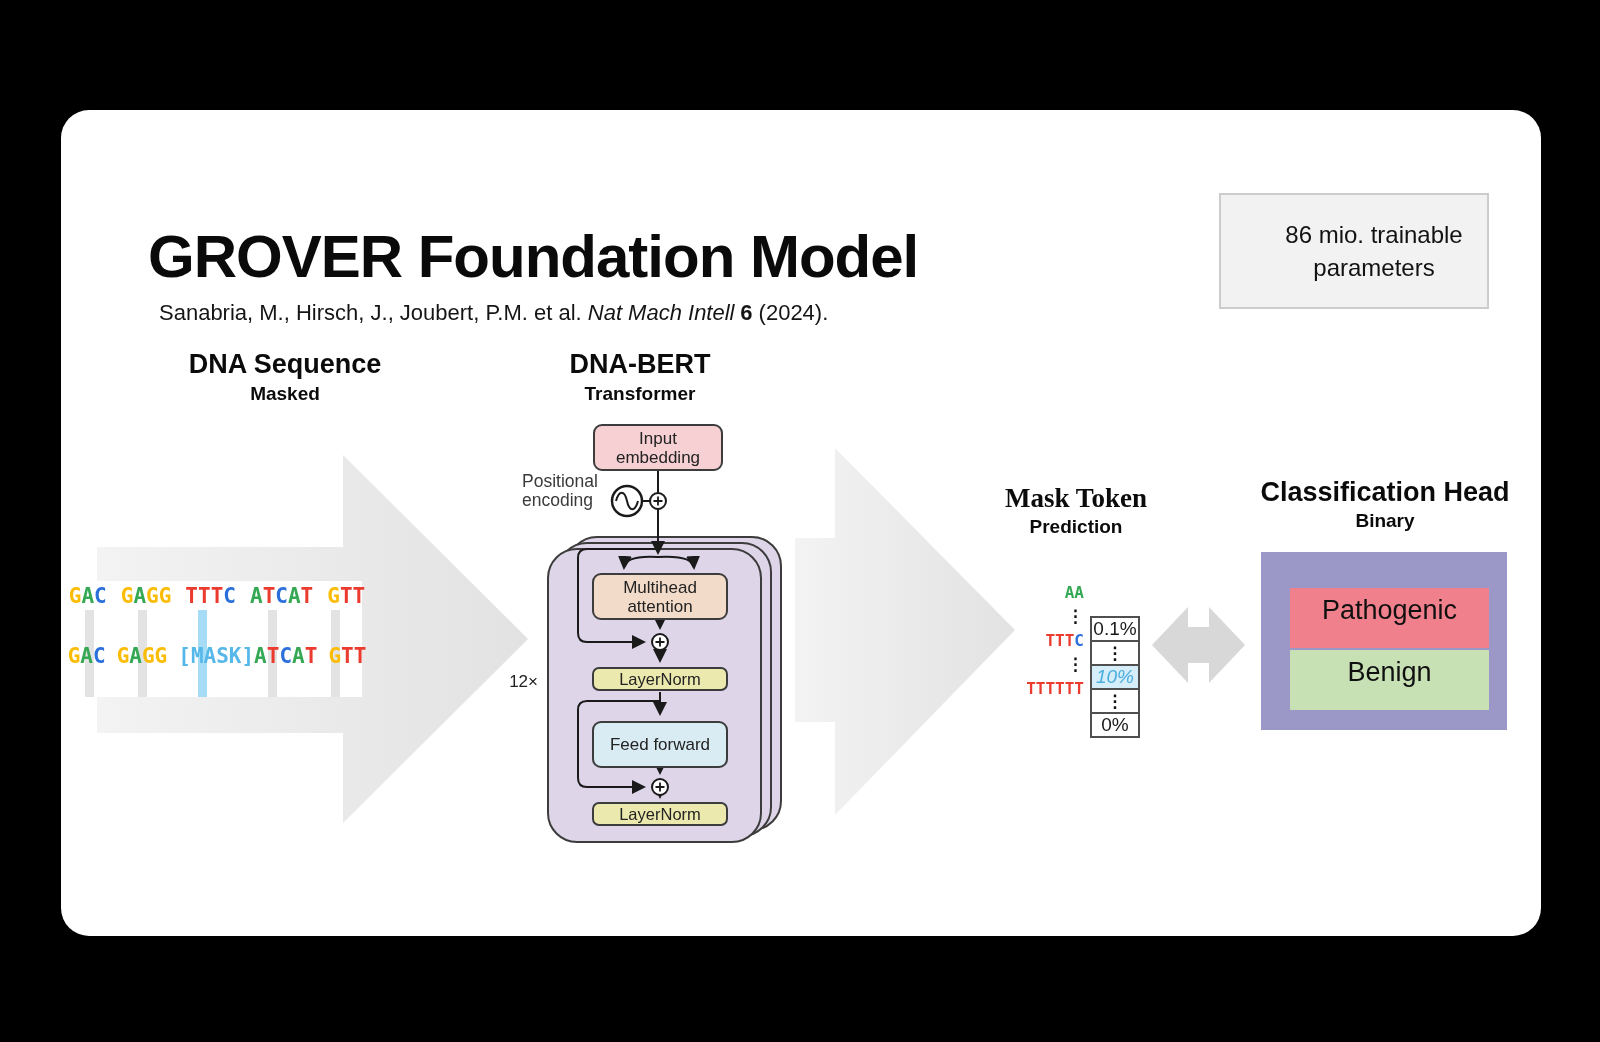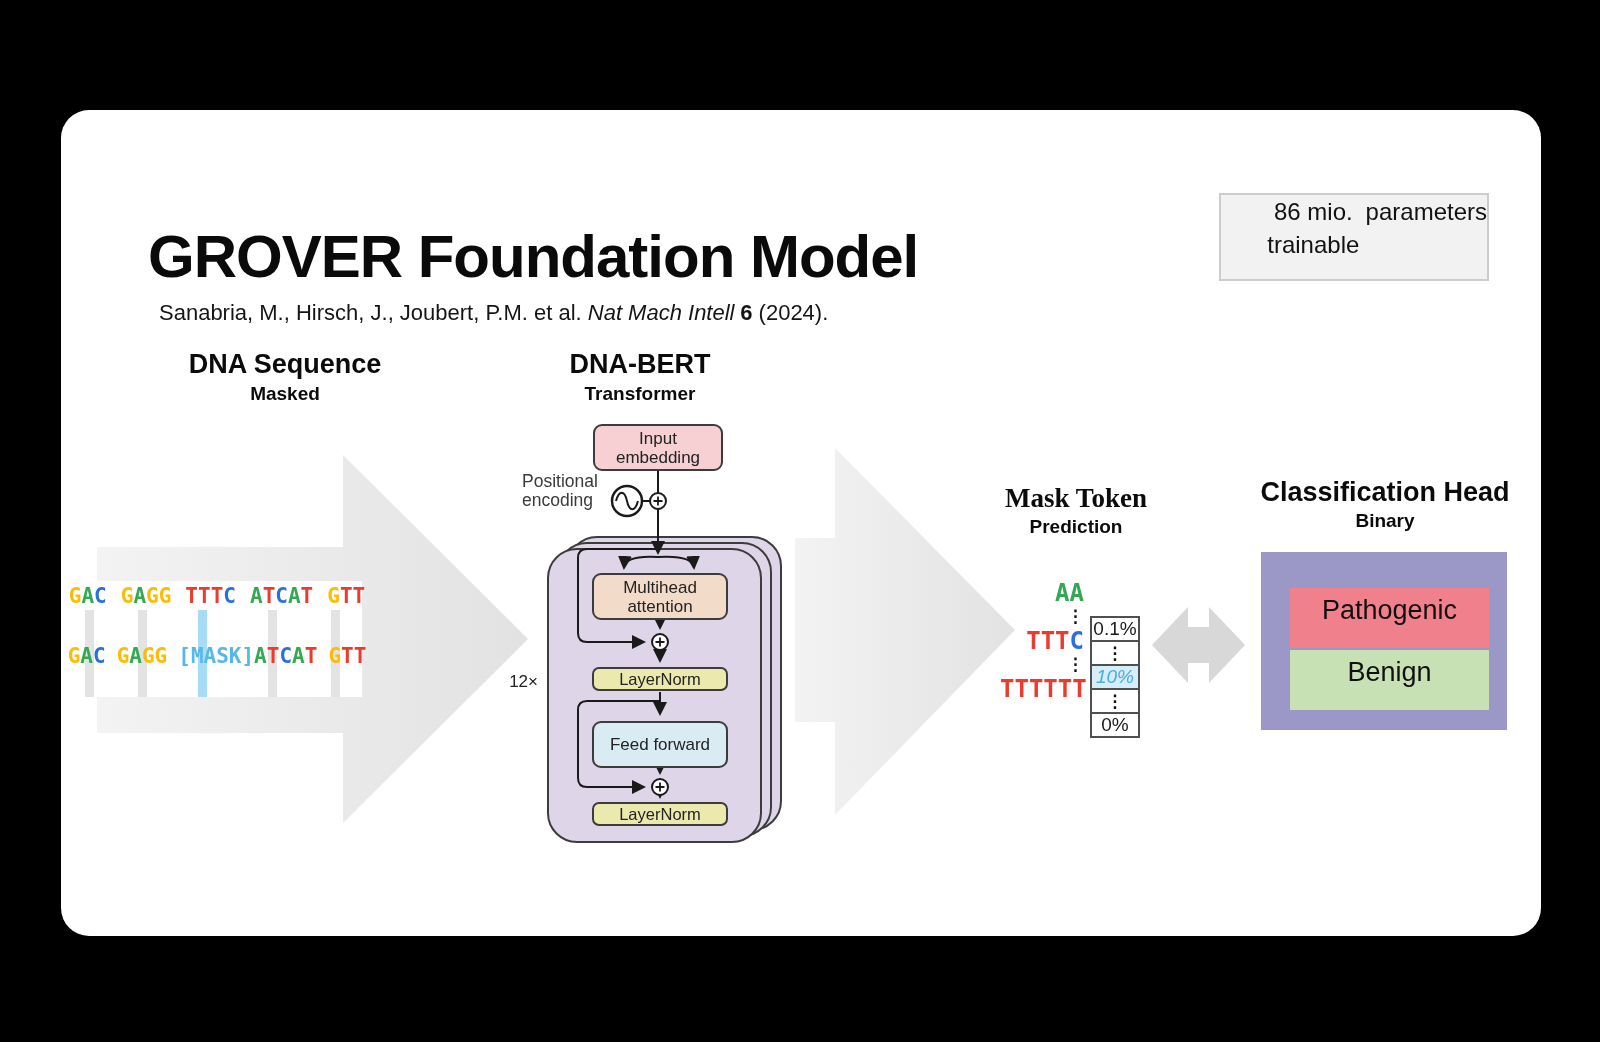--- a/index.html
+++ b/index.html
@@ -8,22 +8,22 @@
   .card{position:absolute;left:61px;top:110px;width:1480px;height:826px;background:#ffffff;
         border-radius:28px;}
   .abs-svg{position:absolute;left:0;top:0;width:1600px;height:1042px;pointer-events:none;}
   .z1{z-index:1}.z3{z-index:3}
   .page-title{position:absolute;left:148px;top:182px;font-size:60px;font-weight:bold;
         letter-spacing:-1px;color:#0a0a0a;z-index:5;white-space:nowrap;}
   .page-subtitle{position:absolute;left:159px;top:266px;font-size:25px;color:#151515;z-index:5;white-space:nowrap;}
   .citation{position:absolute;left:159px;top:300px;font-size:22px;color:#151515;z-index:5;white-space:pre;}
   .cite-journal{font-style:italic;}
   .cite-vol{font-weight:bold;margin-left:0.26em;}
-  .params-box{position:absolute;left:1219px;top:193px;width:270px;height:88px;background:#f2f2f2;
-        border:2px solid #cccccc;box-sizing:border-box;z-index:4;display:flex;flex-direction:row;
+  .params-box{position:absolute;left:1219px;top:193px;width:270px;height:116px;background:#f2f2f2;
+        border:2px solid #cccccc;box-sizing:border-box;z-index:4;display:flex;flex-direction:column;
         justify-content:center;text-align:center;font-size:24px;line-height:33px;color:#121212;padding-left:40px;}
   .sec-h1{position:absolute;transform:translateX(-50%);font-size:27px;font-weight:bold;color:#0b0b0b;
         z-index:5;white-space:nowrap;}
   .sec-h2{position:absolute;transform:translateX(-50%);font-size:19px;font-weight:bold;color:#0b0b0b;
         z-index:5;white-space:nowrap;}
   
   .seq-panel{position:absolute;left:72px;top:581px;width:290px;height:116px;background:#fff;z-index:2;}
   .seq-bar{position:absolute;top:29px;width:9px;height:87px;background:#e3e3e3;}
   .seq-bar.mask{background:#a6dcf5;}
   .seq-row{position:absolute;left:0;width:290px;display:flex;justify-content:center;
@@ -39,21 +39,21 @@
   .node.ln{border-radius:7px;font-size:16.5px;}
   .pos-label{position:absolute;left:522px;top:472px;width:90px;font-size:17.5px;line-height:19px;
         color:#3a3a3a;z-index:4;}
   .repeat-label{position:absolute;left:498px;top:672px;width:40px;text-align:right;font-size:17px;
         color:#222;z-index:4;}
   
   .mask-table{position:absolute;left:1000px;top:580px;z-index:4;}
   .mask-row{display:flex;height:26px;}
   .mask-row + .mask-row{margin-top:-2px;}
   .mask-label{width:84px;text-align:right;padding-right:6px;font-family:"DejaVu Sans Mono",monospace;
-        font-weight:bold;font-size:24px;line-height:26px;white-space:nowrap;}
+        font-weight:bold;font-size:16px;line-height:26px;white-space:nowrap;}
   .mask-cell{width:50px;height:26px;border:2px solid #4f4f4f;background:#fff;box-sizing:border-box;
         text-align:center;font-size:19px;line-height:22px;color:#1a1a1a;margin-top:36px;}
   .mask-cell.hl{background:#d6edfa;color:#4aaede;font-style:italic;}
   .dots{font-size:17px;font-weight:bold;color:#111;line-height:24px;}
   
   .head-box{position:absolute;left:1261px;top:552px;width:246px;height:178px;background:#9b97c7;z-index:3;}
   .class-box{position:absolute;left:1290px;width:199px;height:60px;text-align:center;line-height:44px;
         font-size:27px;color:#101010;z-index:4;}
 </style>
 </head>

